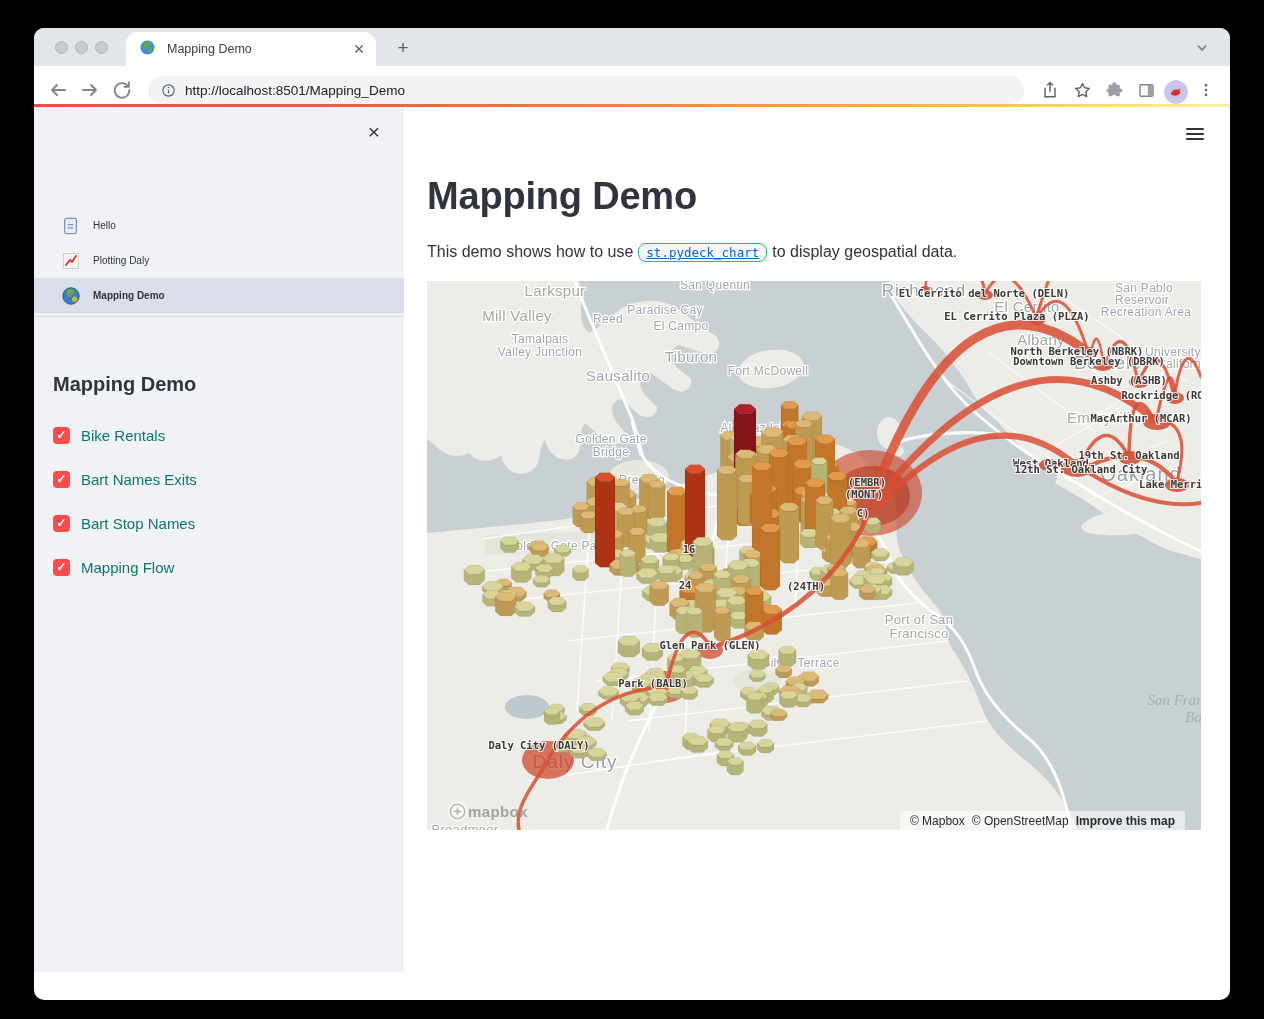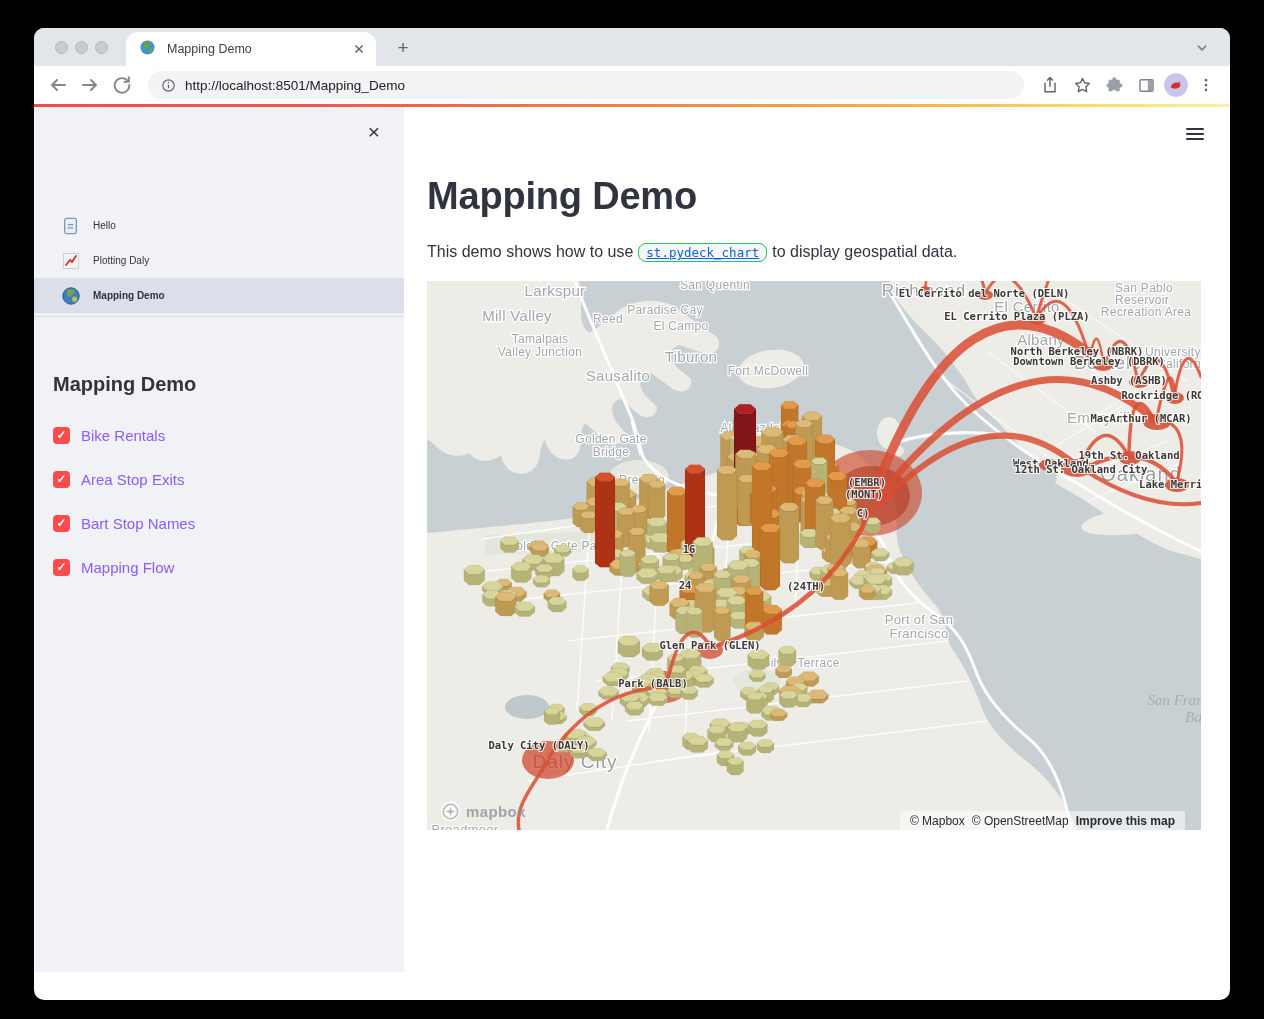--- a/index.html
+++ b/index.html
@@ -11,53 +11,53 @@
   .tabstrip{height:38px;background:#e2e5e9;position:relative;}
   .traffic{position:absolute;left:21px;top:13px;display:flex;gap:7px;}
   .tl{width:13px;height:13px;border-radius:50%;background:#c9cbcf;border:1px solid #b4b7bb;box-sizing:border-box;}
   .tab{position:absolute;left:92px;bottom:0;width:250px;height:34px;background:#fff;
        border-radius:12px 12px 0 0;display:flex;align-items:center;padding:0 8px 0 14px;gap:9px;box-sizing:border-box;}
   .tab-title{font-size:12.5px;color:#3c4043;flex:1;white-space:nowrap;overflow:hidden;}
   .icon-btn{display:flex;align-items:center;justify-content:center;cursor:pointer;border:none;background:none;padding:0;}
   .newtab{position:absolute;left:356px;bottom:5px;width:26px;height:26px;border-radius:50%;}
   .strip-chevron{position:absolute;right:16px;top:8px;width:24px;height:24px;}
   
-  .toolbar{height:38px;background:#fff;display:flex;align-items:center;padding:0 10px;gap:4px;}
+  .toolbar{height:38px;background:#fff;display:flex;align-items:flex-end;padding:0 10px;gap:4px;}
   .nav-ico{width:28px;height:28px;}
   .urlbar{flex:1;height:28px;background:#f1f3f4;border-radius:14px;display:flex;align-items:center;
           padding:0 12px;gap:8px;margin:0 8px;}
   .url-text{font-size:13.5px;color:#202124;}
   .avatar{width:24px;height:24px;border-radius:50%;overflow:hidden;}
   
   .deco{height:3px;background:linear-gradient(90deg,#f54b4b 0%,#ef5b44 25%,#f58442 52%,#f8b84d 76%,#fbe37a 92%,#fdf0a4 100%);}
   .app{display:flex;height:865px;}
   .sidebar{width:370px;background:#f0f2f6;flex-shrink:0;position:relative;box-sizing:border-box;padding-top:101px;color:#31333f;}
   .sb-close{position:absolute;top:14px;right:24px;font-size:21px;color:#31333f;line-height:1;cursor:pointer;}
   .nav-item{height:35px;display:flex;align-items:center;gap:13px;padding-left:28px;font-size:10px;cursor:pointer;}
   .nav-item.selected{background:#dadfe9;font-weight:bold;}
   .nav-icon{width:18px;height:18px;display:flex;}
   .sb-divider{border:0;border-top:1px solid #d5dae3;margin:3px 0 0 0;}
   .sb-h2{margin:54px 0 0 19px;font-size:20px;font-weight:bold;line-height:26px;}
   .sb-h3{margin:24px 0 0 19px;font-size:16.5px;font-weight:bold;line-height:22px;}
   .cb-row{display:flex;align-items:center;gap:11px;margin:0 0 24px 19px;height:20px;cursor:pointer;}
   .cb-row:first-of-type{margin-top:28px;}
   .cb{width:17px;height:17px;background:#ff4b4b;border-radius:4px;color:#fff;display:flex;align-items:center;
       justify-content:center;font-size:12px;font-weight:bold;flex-shrink:0;}
-  .cb-label{font-size:15px;color:#8b5cf6;}
+  .cb-label{font-size:15px;color:#0f766e;}
   .main{flex:1;background:#fff;position:relative;padding-left:23px;box-sizing:border-box;}
   .hamburger{position:absolute;right:26px;top:18px;width:18px;cursor:pointer;}
   .hamburger span{display:block;height:2px;background:#31333f;margin:3px 0;border-radius:1px;}
   .page-title{margin:66px 0 0 0;font-size:38px;font-weight:bold;color:#31333f;line-height:46px;letter-spacing:-.2px;}
   .intro{margin:24px 0 0 0;font-size:16px;color:#31333f;}
   .code-link{font-family:"DejaVu Sans Mono",monospace;font-size:12.5px;color:#0c63cf;background:#f4f6fa;
              border:1px solid #22c55e;border-radius:8px;padding:1px 7px;text-decoration:underline;margin:0 5px;cursor:pointer;}
   
   .map-box{position:relative;width:774px;height:549px;margin-top:20px;overflow:hidden;background:#c8d0d4;cursor:grab;}
   .map-box svg.basemap{position:absolute;left:0;top:0;}
-  .mapbox-logo{position:absolute;left:13px;bottom:8px;display:flex;align-items:center;gap:5px;opacity:.8;cursor:pointer;}
+  .mapbox-logo{position:absolute;left:20px;bottom:8px;display:flex;align-items:center;opacity:.8;cursor:pointer;}
   .mapbox-logo .word{font-size:15px;font-weight:bold;color:#8d9298;letter-spacing:.4px;}
   .attribution{position:absolute;right:16px;bottom:0;height:19px;background:rgba(255,255,255,.55);
                display:flex;align-items:center;gap:7px;padding:0 10px;font-size:12px;color:#2b2b2b;}
   .attribution .bold{font-weight:bold;cursor:pointer;}
   .attribution a{color:#2b2b2b;text-decoration:none;cursor:pointer;}
 </style>
 </head>
 <body>
 
 <div class="stage">
@@ -202,21 +202,21 @@
         <label class="cb-row">
           <span class="cb">
               <span>✓</span>
             </span>
           <span class="cb-label">Bike Rentals</span>
         </label>
         <label class="cb-row">
           <span class="cb">
               <span>✓</span>
             </span>
-          <span class="cb-label">Area Stop Exits</span>
+          <span class="cb-label">Bart Names Exits</span>
         </label>
         <label class="cb-row">
           <span class="cb">
               <span>✓</span>
             </span>
           <span class="cb-label">Bart Stop Names</span>
         </label>
         <label class="cb-row">
           <span class="cb">
               <span>✓</span>

